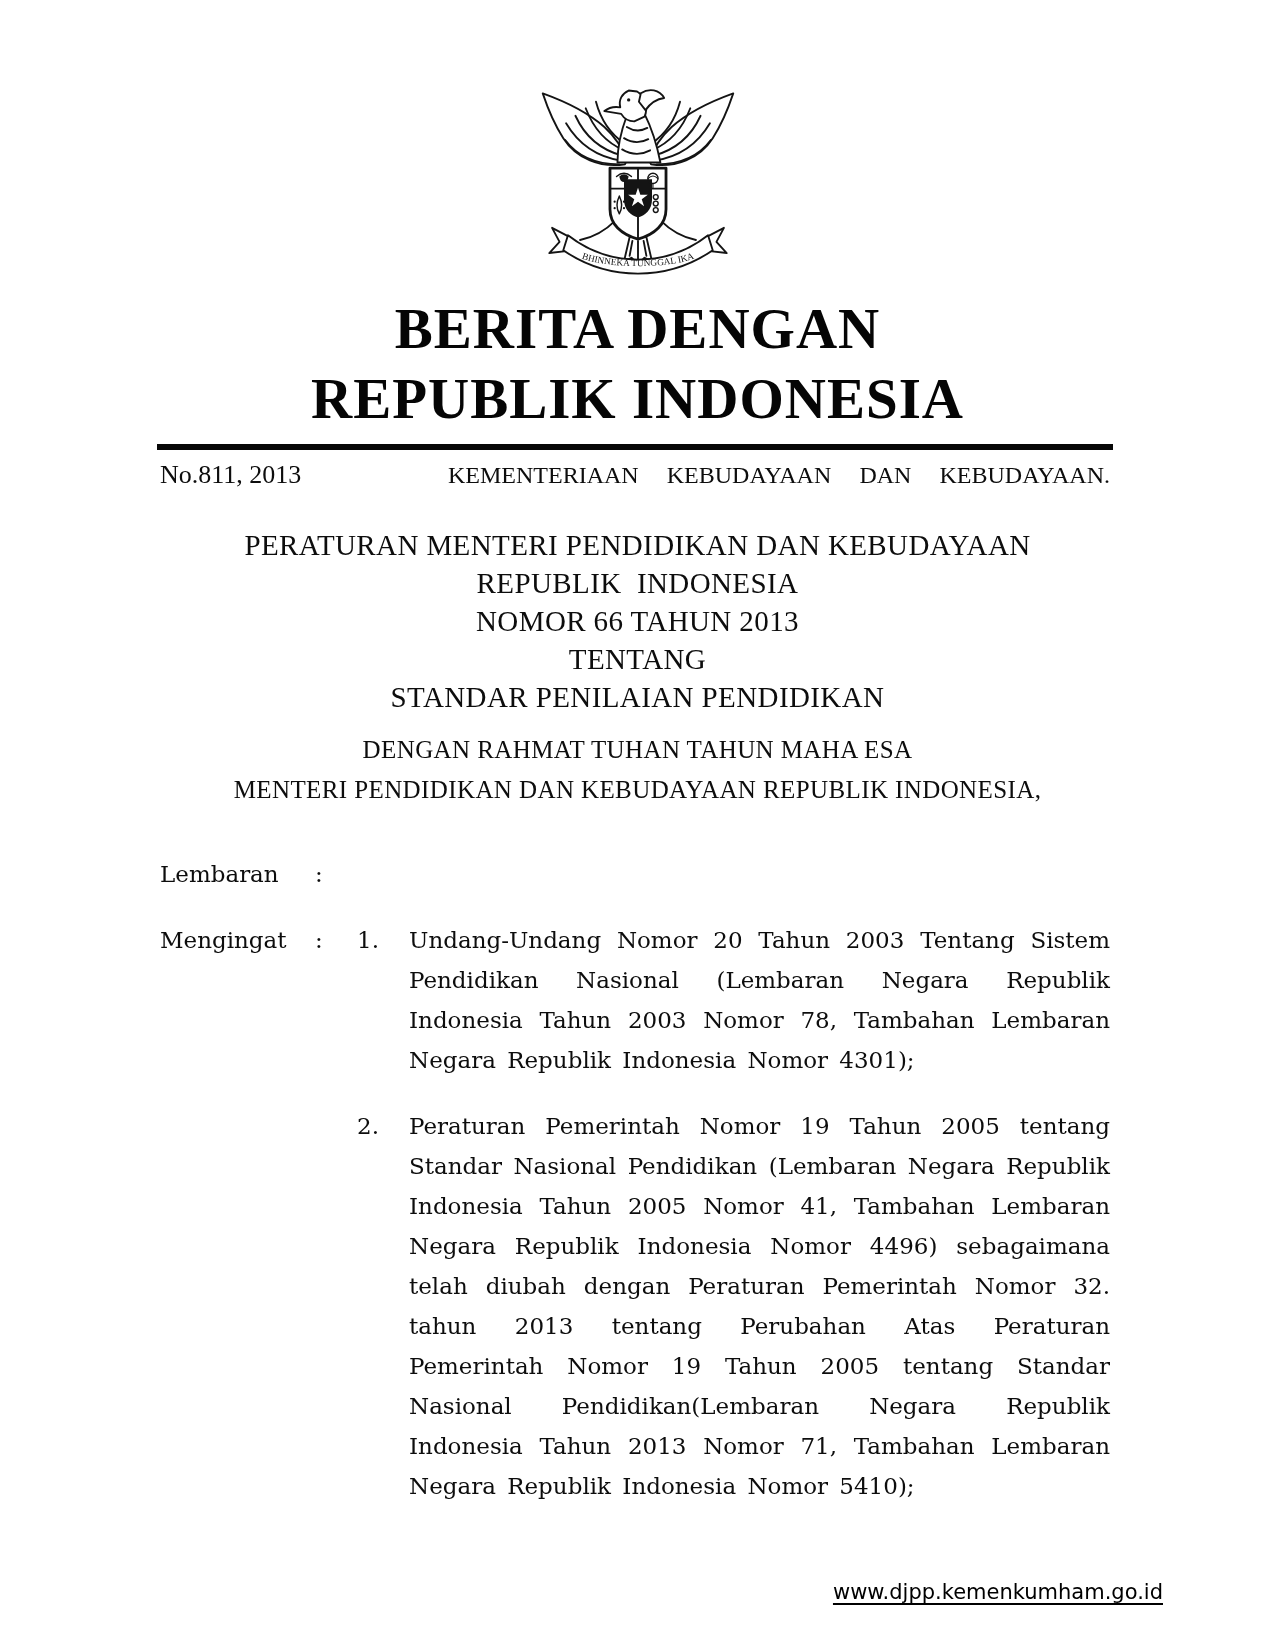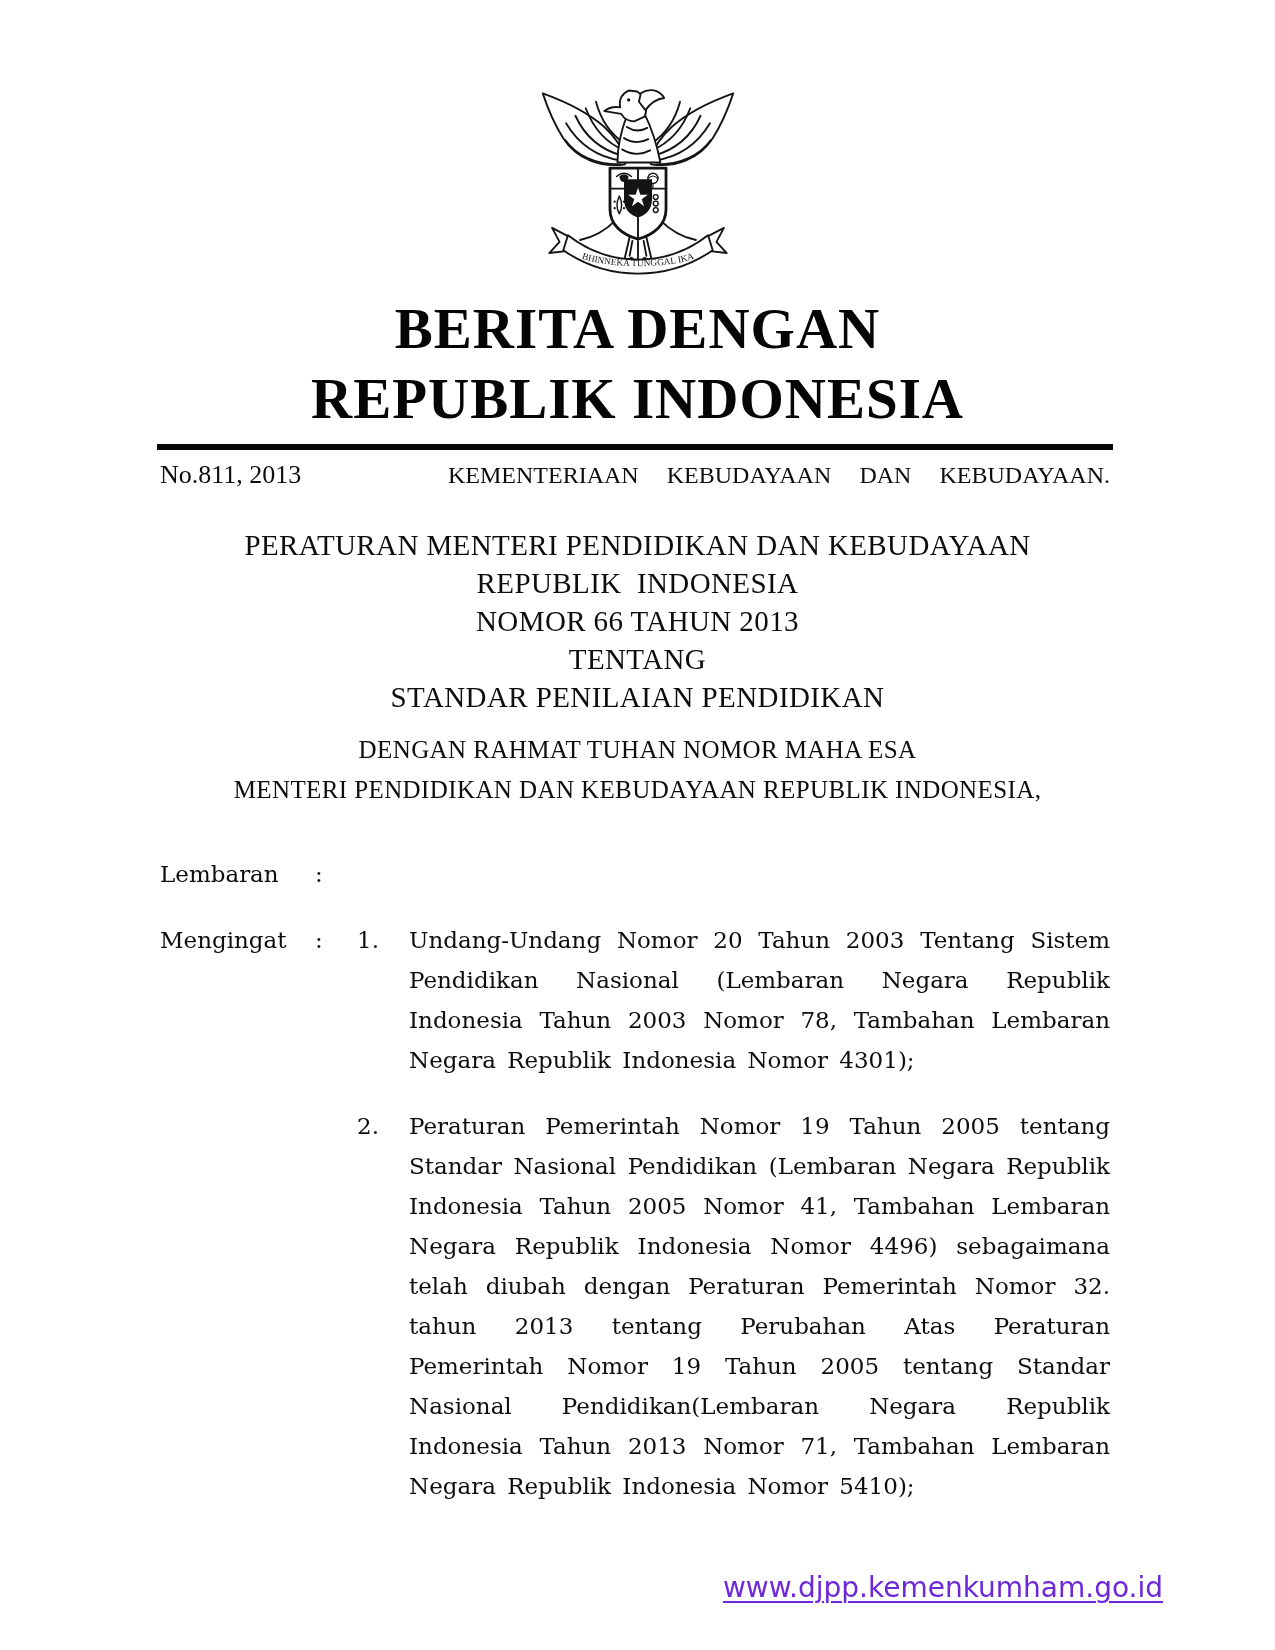--- a/index.html
+++ b/index.html
@@ -25,21 +25,21 @@
   .clauses{margin:44px 165px 0 160px;font-family:"DejaVu Serif",serif;font-size:23px;line-height:40px;}
   .clause{display:grid;grid-template-columns:155px 32px 1fr;align-items:start;}
   .clause + .clause{margin-top:26px;}
   .clause-text{text-align:justify;word-spacing:4px;}
   .legal-list .item{display:grid;grid-template-columns:62px 1fr;align-items:start;}
   .legal-list .item + .item{margin-top:26px;}
   .item-number{padding-left:10px;}
   .item-text{text-align:justify;word-spacing:4px;}
   .watermark{
     position:absolute;right:112px;bottom:46px;
-    font-family:"DejaVu Sans",sans-serif;font-size:28px;color:#6d28d9;
+    font-family:"DejaVu Sans",sans-serif;font-size:21px;color:#000000;
     text-decoration:underline;text-decoration-thickness:2px;text-underline-offset:4px;
   }
 </style>
 </head>
 <body>
 
 <div class="page">
 
   <svg class="emblem" viewBox="0 0 220 212" aria-hidden="true">
     <g stroke="#141414" stroke-width="2" fill="none" stroke-linejoin="round" stroke-linecap="round">
@@ -120,21 +120,21 @@
 
   <div class="title-block">
     <div class="title-line">PERATURAN MENTERI PENDIDIKAN DAN KEBUDAYAAN</div>
     <div class="title-line">REPUBLIK  INDONESIA</div>
     <div class="title-line">NOMOR 66 TAHUN 2013</div>
     <div class="title-line">TENTANG</div>
     <div class="title-line">STANDAR PENILAIAN PENDIDIKAN</div>
   </div>
 
   <div class="preamble">
-    <div>DENGAN RAHMAT TUHAN NOMOR MAHA ESA</div>
+    <div>DENGAN RAHMAT TUHAN TAHUN MAHA ESA</div>
     <div>MENTERI PENDIDIKAN DAN KEBUDAYAAN REPUBLIK INDONESIA,</div>
   </div>
 
   <div class="clauses">
 
     <div class="clause">
       <div class="clause-label">Lembaran</div>
       <div class="clause-colon">:</div>
     </div>
 

